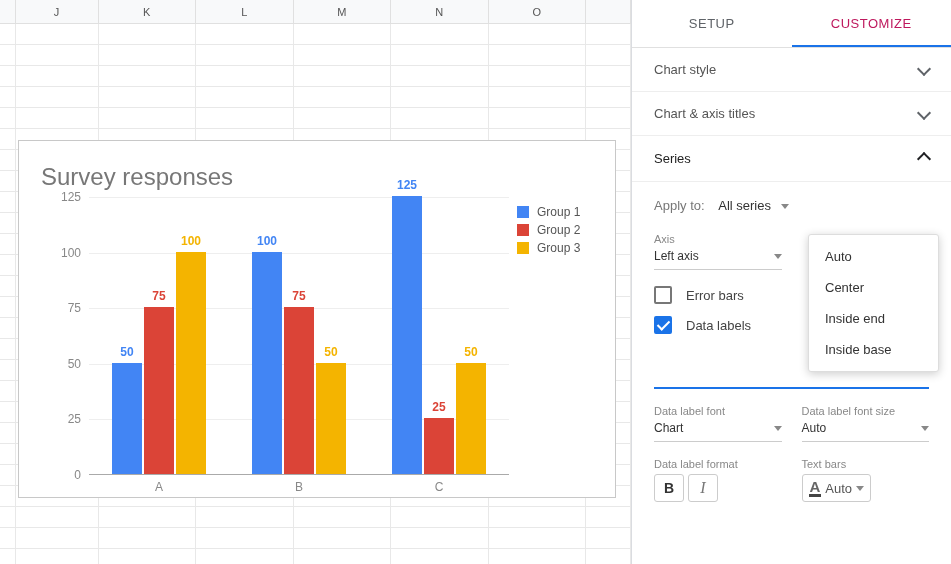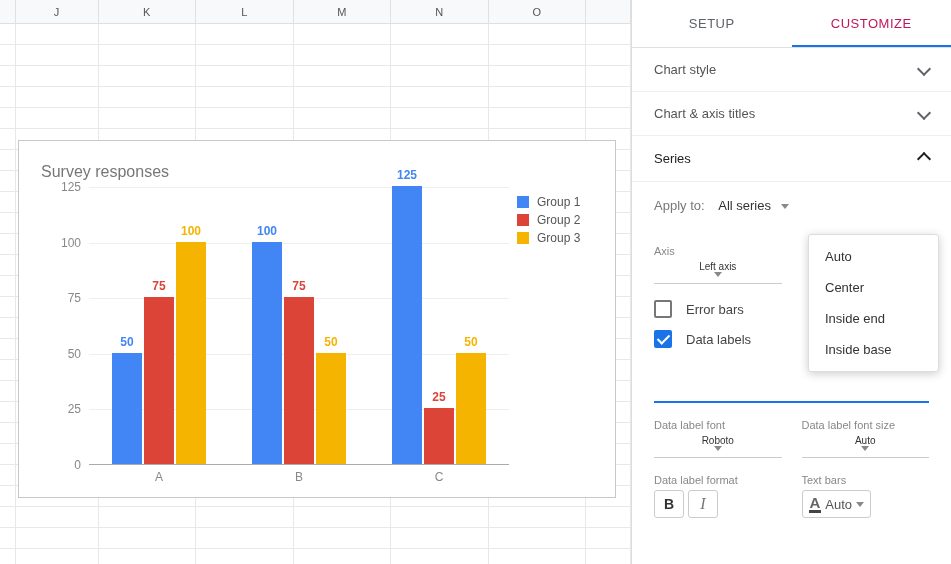--- a/index.html
+++ b/index.html
@@ -7,21 +7,21 @@
   
   .sheet-area { width: 631px; height: 564px; position: relative; background: #fff; }
   .col-headers { display: flex; height: 24px; border-bottom: 1px solid #e0e0e0; }
   .col-header { border-right: 1px solid #e0e0e0; text-align: center; line-height: 24px; color: #555; font-size: 11px; background: #f8f9fa; }
   .col-header.first { width: 16px; }
   .grid { position: relative; height: 540px; }
   .grid-row { display: flex; height: 21px; border-bottom: 1px solid #e8e8e8; }
   .grid-cell { border-right: 1px solid #e8e8e8; }
   
   .chart-box { position: absolute; left: 18px; top: 140px; width: 598px; height: 358px; border: 1px solid #c8c8c8; background: #fff; padding: 18px 10px 10px 10px; }
-  .chart-title { font-size: 16px; color: #777; font-weight: 400; margin: 4px 0 6px 12px; }
+  .chart-title { font-size: 24px; color: #777; font-weight: 400; margin: 4px 0 6px 12px; }
   .chart-content { display: flex; height: 300px; }
   .plot-area { width: 480px; height: 300px; position: relative; }
   .legend-area { width: 90px; padding-left: 8px; padding-top: 4px; }
   .legend-item { display: flex; align-items: center; margin: 4px 0; font-size: 12px; color: #555; }
   .swatch { width: 12px; height: 12px; margin-right: 8px; }
   .axis-y { position: absolute; left: 0; top: 0; width: 60px; height: 278px; }
   .y-tick { position: absolute; right: 8px; font-size: 12px; color: #888; transform: translateY(-50%); }
   .plot { position: absolute; left: 60px; top: 0; width: 420px; height: 278px; border-bottom: 1px solid #aaa; }
   .gridline { position: absolute; left: 0; width: 100%; border-top: 1px solid #eee; }
   .bar { position: absolute; bottom: 0; }
@@ -29,24 +29,24 @@
   .x-tick { position: absolute; bottom: -20px; font-size: 12px; color: #888; transform: translateX(-50%); }
   
   .sidebar { width: 320px; height: 564px; border-left: 1px solid #dadce0; display: flex; flex-direction: column; position: relative; background: #fff; }
   .tabs { display: flex; height: 48px; border-bottom: 1px solid #e0e0e0; }
   .tab { flex: 1; text-align: center; line-height: 48px; font-size: 13px; letter-spacing: 0.5px; color: #5f6368; cursor: pointer; font-weight: 500; }
   .tab.active { color: #be185d; border-bottom: 2px solid #1a73e8; }
   .section { display: flex; justify-content: space-between; align-items: center; padding: 14px 22px; font-size: 13px; color: #555; border-bottom: 1px solid #eee; cursor: pointer; }
   .chevron-down::after { content: ""; display: inline-block; width: 8px; height: 8px; border-right: 2px solid #5f6368; border-bottom: 2px solid #5f6368; transform: rotate(45deg); margin-top: -4px; }
   .chevron-up::after { content: ""; display: inline-block; width: 8px; height: 8px; border-right: 2px solid #202124; border-bottom: 2px solid #202124; transform: rotate(-135deg); margin-top: 4px; }
   .series-body { padding: 8px 22px; }
-  .apply-row { font-size: 13px; color: #777; margin: 8px 0 20px; }
+  .apply-row { font-size: 13px; color: #777; margin: 8px 0 8px; }
   .apply-row .val { color: #333; margin-left: 10px; }
   .field-label { font-size: 11px; color: #888; margin-top: 12px; }
-  .select-line { display: flex; justify-content: space-between; align-items: center; border-bottom: 1px solid #ccc; padding: 4px 0 6px; font-size: 10px; color: #333; margin-bottom: 4px; cursor: pointer; flex-direction: column; }
+  .select-line { display: flex; justify-content: space-between; align-items: center; border-bottom: 1px solid #ccc; padding: 4px 0 6px; font-size: 12px; color: #333; margin-bottom: 4px; cursor: pointer; }
   .select-line.blue { border-bottom: 2px solid #1a73e8; }
   .tri-down { width: 0; height: 0; border-left: 4px solid transparent; border-right: 4px solid transparent; border-top: 5px solid #888; }
   .check-row { display: flex; align-items: center; margin: 12px 0; font-size: 13px; color: #444; }
   .cbox { width: 18px; height: 18px; border: 2px solid #777; border-radius: 2px; margin-right: 14px; cursor: pointer; position: relative; }
   .cbox.checked { background: #1a73e8; border-color: #1a73e8; }
   .cbox.checked::after { content: ""; position: absolute; left: 4px; top: 0px; width: 5px; height: 10px; border-right: 2px solid #fff; border-bottom: 2px solid #fff; transform: rotate(45deg); }
   .two-col { display: flex; gap: 20px; }
   .two-col > div { flex: 1; }
   .format-btns { display: flex; gap: 4px; margin-top: 4px; }
   .fbtn { width: 30px; height: 28px; border: 1px solid #ccc; border-radius: 3px; text-align: center; line-height: 26px; font-size: 14px; cursor: pointer; background: #fff; }
@@ -447,21 +447,21 @@
           <span></span>
           <span></span>
         </div>
       </div>
     </div>
 
     <div class="two-col">
       <div>
         <div class="field-label">Data label font</div>
         <div class="select-line">
-          <span>Roboto</span>
+          <span>Chart</span>
           <span class="tri-down"></span>
         </div>
       </div>
       <div>
         <div class="field-label">Data label font size</div>
         <div class="select-line">
           <span>Auto</span>
           <span class="tri-down"></span>
         </div>
       </div>

